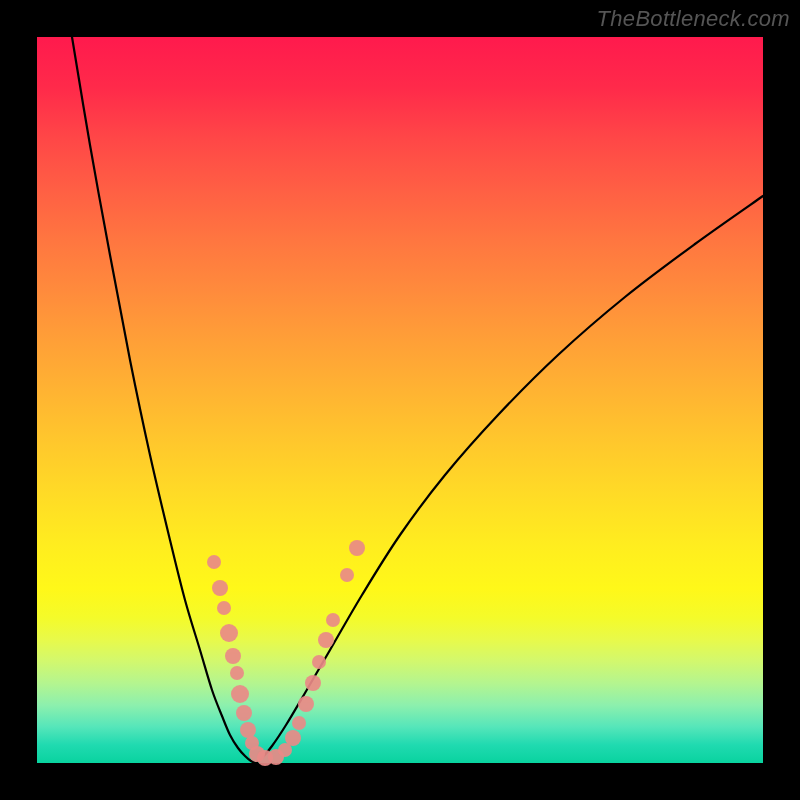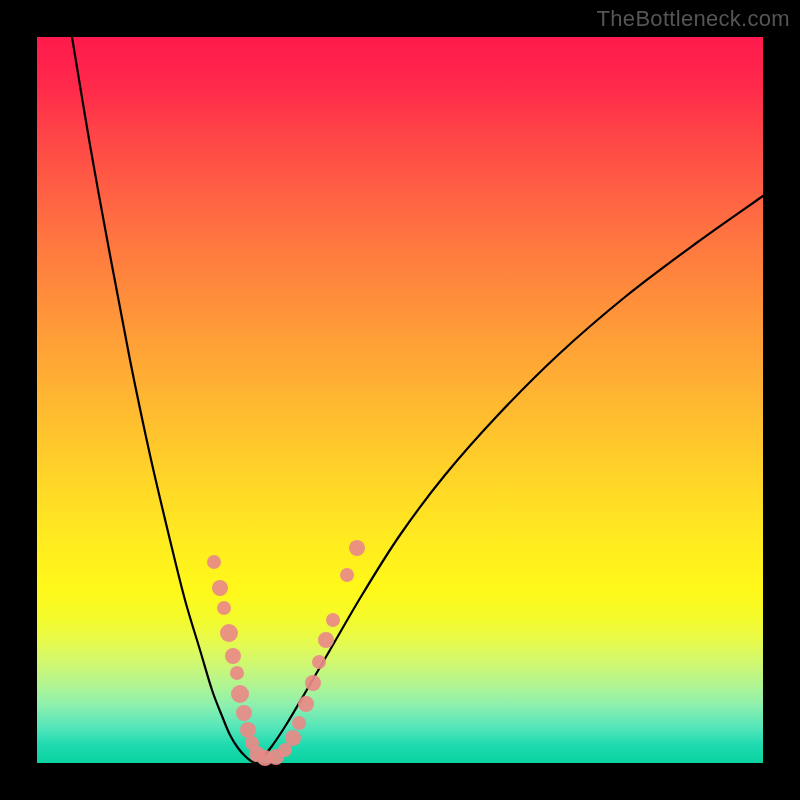--- a/index.html
+++ b/index.html
@@ -9,20 +9,21 @@
     height: 800px;
     overflow: hidden;
     background: #000;
     font-family: Arial, Helvetica, sans-serif;
   }
   .frame {
     position: relative;
     width: 800px;
     height: 800px;
     background: #000;
+    font-style: italic;
   }
   .plot-area {
     position: absolute;
     left: 37px;
     top: 37px;
     width: 726px;
     height: 726px;
     
     background: linear-gradient(
       to bottom,

